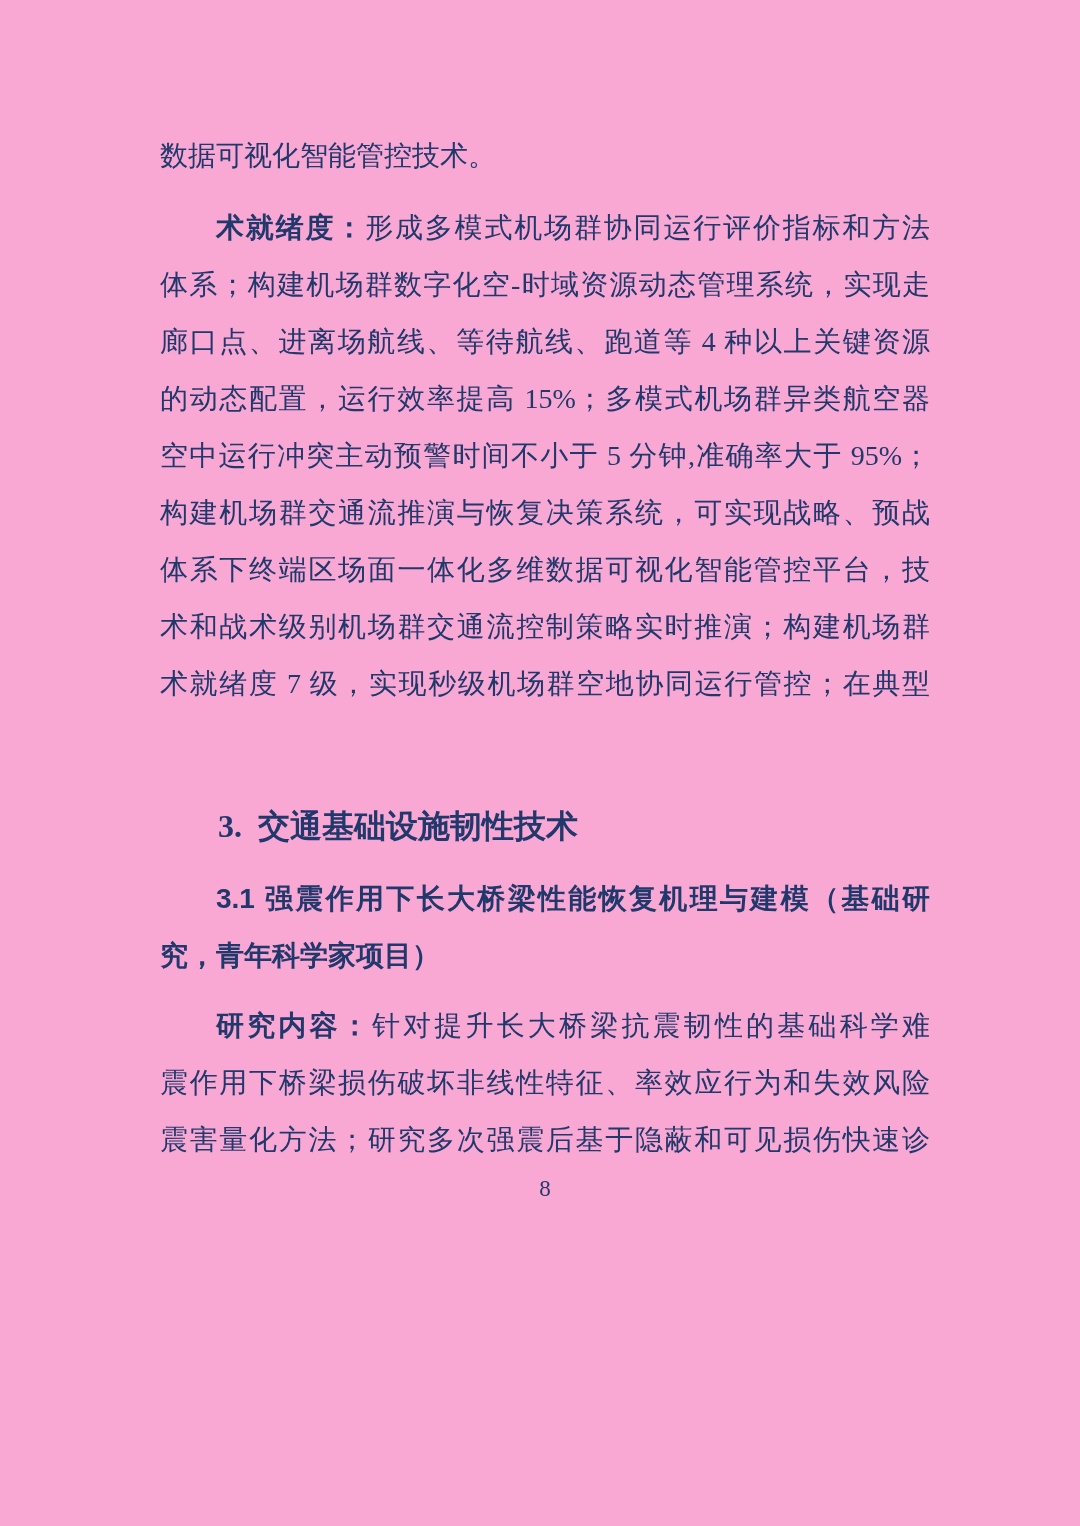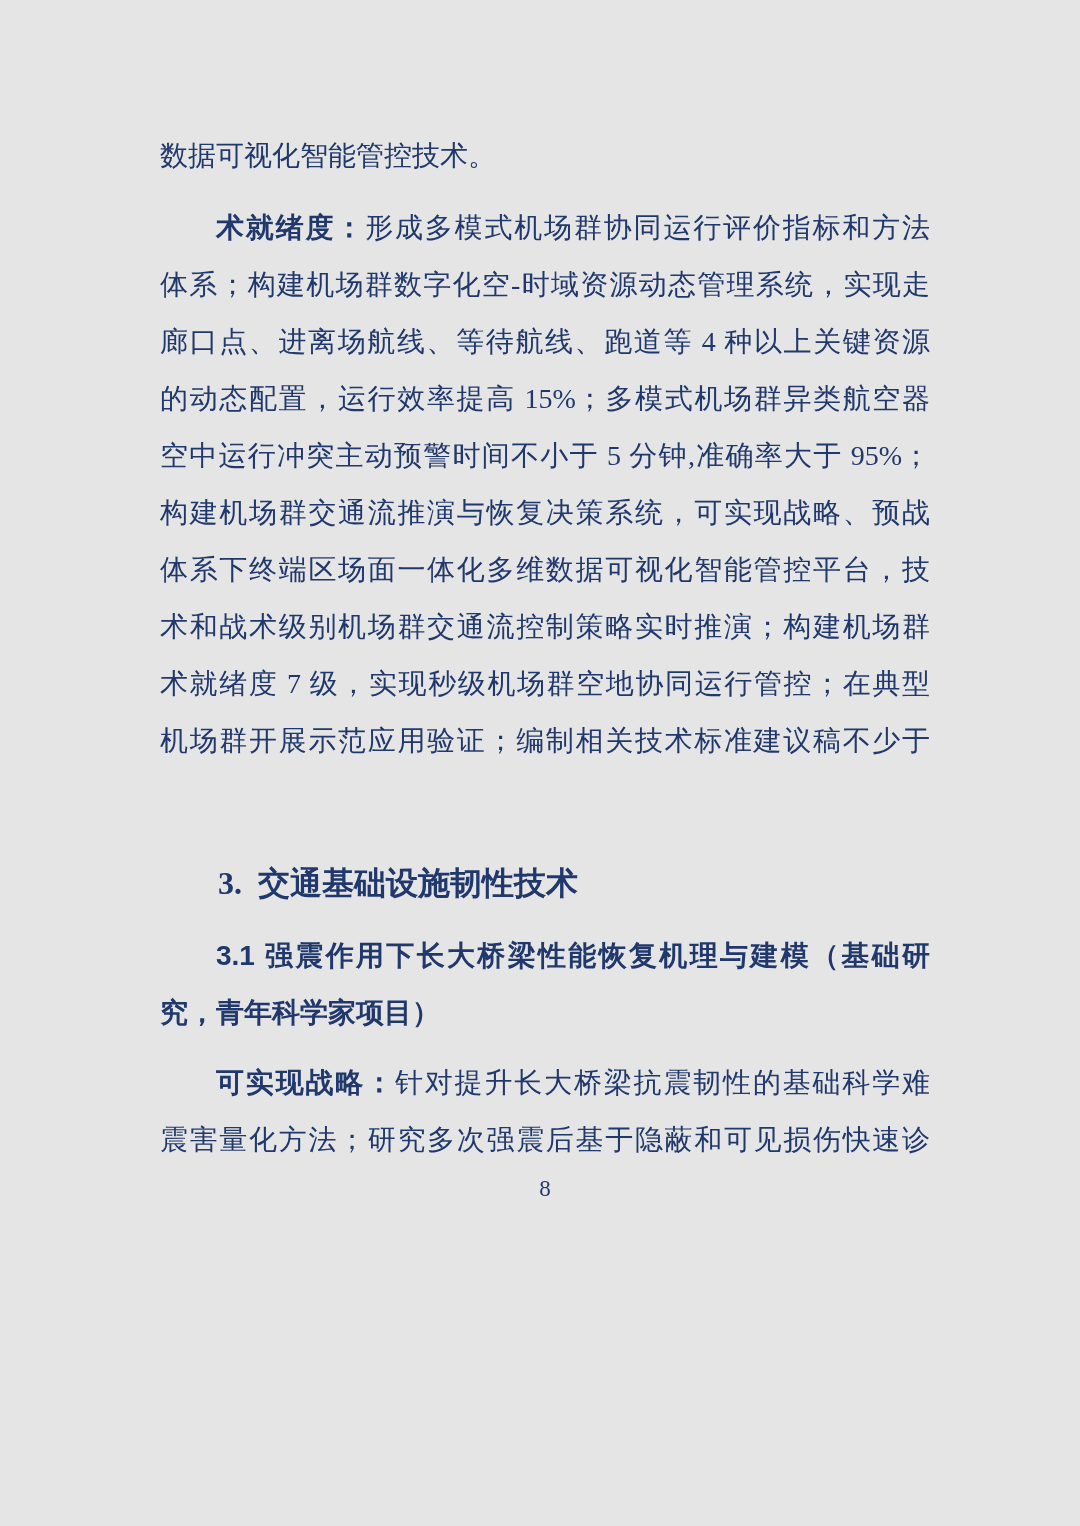--- a/index.html
+++ b/index.html
@@ -9,21 +9,21 @@
   body {
     width: 1080px;
     height: 1526px;
     background: #ffffff;
     font-family: "Liberation Serif", "DejaVu Serif", serif;
   }
   .page {
     position: relative;
     width: 1080px;
     height: 1526px;
-    background: #e5e5e5;
+    background: #f9a8d4;
     overflow: hidden;
     color: #20386b;
   }
   .content {
     margin: 127px 150px 0 160px;
     width: 770px;
     font-size: 28px;
   }
   .line {
     height: 57px;
@@ -84,34 +84,34 @@
     <div class="para">
       <div class="line indent"><span class="hei">术就绪度：</span><span>形成多模式机场群协同运行评价指标和方法</span></div>
       <div class="line">体系；构建机场群数字化空-时域资源动态管理系统，实现走</div>
       <div class="line">廊口点、进离场航线、等待航线、跑道等 4 种以上关键资源</div>
       <div class="line">的动态配置，运行效率提高 15%；多模式机场群异类航空器</div>
       <div class="line">空中运行冲突主动预警时间不小于 5 分钟,准确率大于 95%；</div>
       <div class="line">构建机场群交通流推演与恢复决策系统，可实现战略、预战</div>
       <div class="line">体系下终端区场面一体化多维数据可视化智能管控平台，技</div>
       <div class="line">术和战术级别机场群交通流控制策略实时推演；构建机场群</div>
       <div class="line">术就绪度 7 级，实现秒级机场群空地协同运行管控；在典型</div>
-      <div class="line">机场群开展示范应用验证；编制相关技术标准建议稿不少于</div>
     </div>
 
     <div class="heading">
       <span class="num">3.</span><span class="hei">交通基础设施韧性技术</span>
     </div>
 
     <div class="para subsection">
       <div class="line indent hei">3.1 强震作用下长大桥梁性能恢复机理与建模（基础研</div>
       <div class="line lastline hei">究，青年科学家项目）</div>
     </div>
 
     <div class="para research">
-      <div class="line indent"><span class="hei">可实现战略：</span><span>针对提升长大桥梁抗震韧性的基础科学难</span></div>
+      <div class="line indent"><span class="hei">研究内容：</span><span>针对提升长大桥梁抗震韧性的基础科学难</span></div>
+      <div class="line">震作用下桥梁损伤破坏非线性特征、率效应行为和失效风险</div>
       <div class="line">震害量化方法；研究多次强震后基于隐蔽和可见损伤快速诊</div>
     </div>
 
   </div>
 
   <div class="footer">
     <span>8</span>
   </div>
 </div>
 

